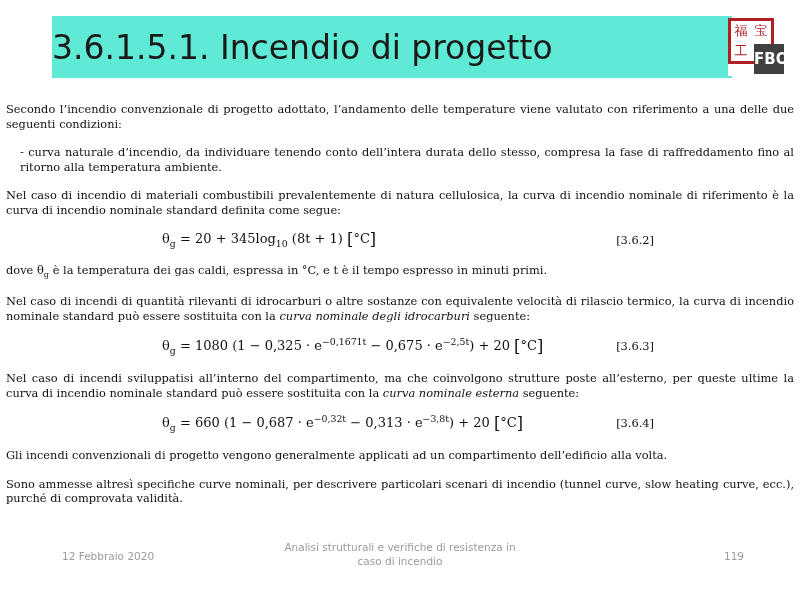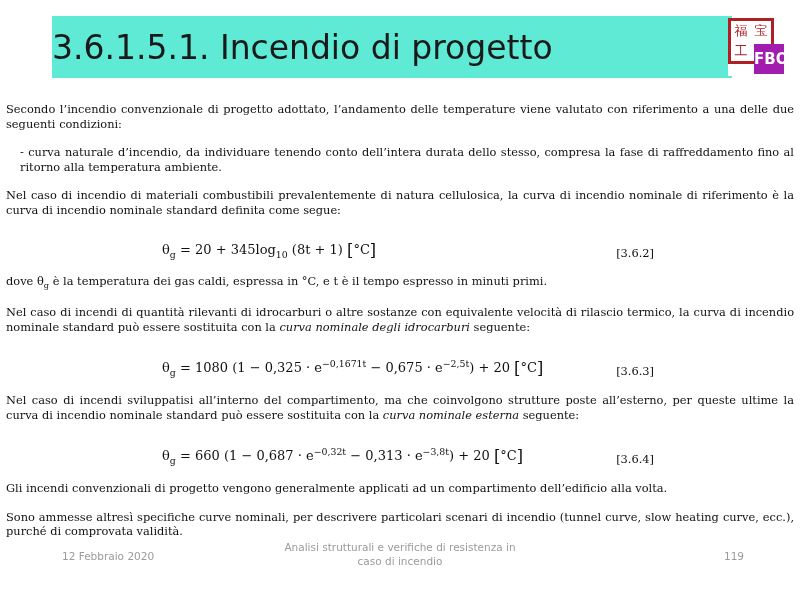--- a/index.html
+++ b/index.html
@@ -63,21 +63,21 @@
     line-height: 20px;
     text-align: center;
     font-family: "DejaVu Sans", sans-serif;
   }
   .logo-fbo {
     position: absolute;
     left: 26px;
     top: 26px;
     width: 30px;
     height: 30px;
-    background: #a21caf;
+    background: #404040;
     color: #ffffff;
     font-size: 15px;
     font-weight: bold;
     text-align: center;
     line-height: 30px;
     font-family: "DejaVu Sans", sans-serif;
   }
 
   
   .content {
@@ -93,22 +93,22 @@
   .para {
     margin: 14px 0 2px 0;
     text-align: justify;
   }
   .para.indent {
     padding-left: 14px;
     text-indent: 0;
   }
   .formula-row {
     display: flex;
-    align-items: flex-end;
-    margin: 24px 0 7px 0;
+    align-items: center;
+    margin: 13px 0 7px 0;
   }
   .formula {
     margin-left: 156px;
     font-size: 13px;
     white-space: nowrap;
   }
   .formula-num {
     margin-left: auto;
     margin-right: 140px;
     font-size: 11.4px;

